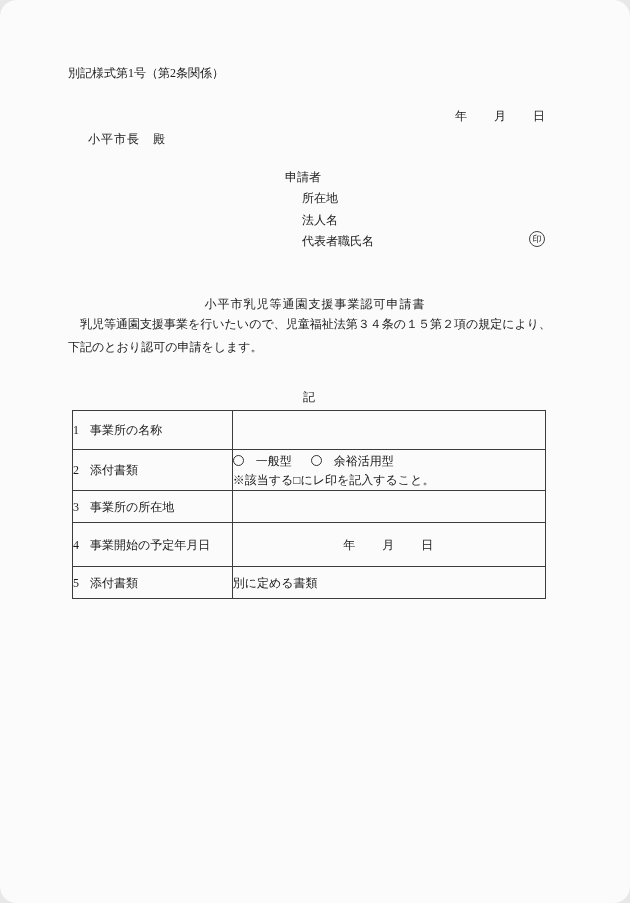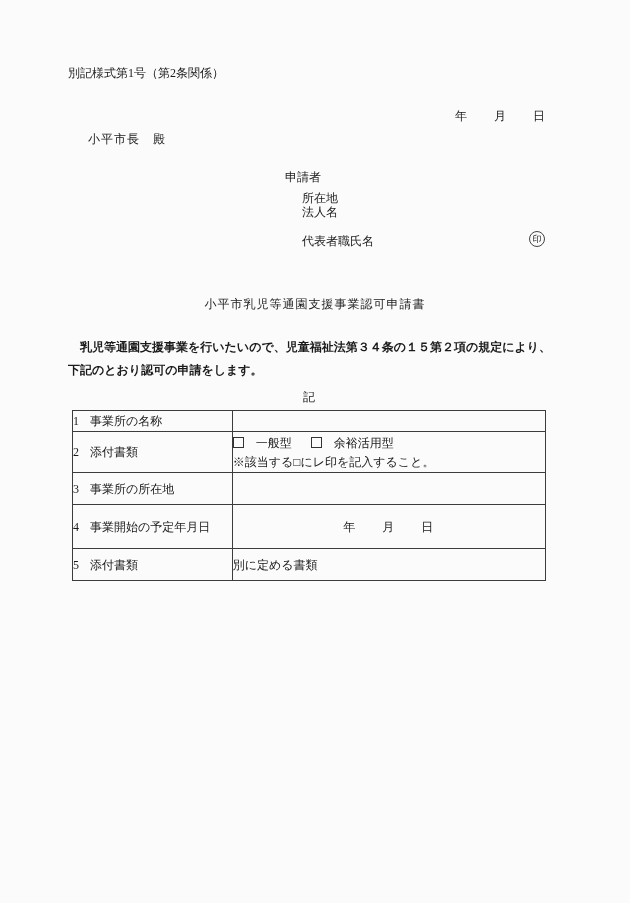--- a/index.html
+++ b/index.html
@@ -1,15 +1,15 @@
 <!DOCTYPE html>
 <html><head>
 <meta charset="utf-8">
 <style>
-  * { margin: 0; padding: 0; box-sizing: border-box; }
+  * { margin: 0; padding: 0; box-sizing: border-box; border-radius: 16px; }
   html, body { background: #e8e8e8; }
   .page {
     position: relative;
     width: 630px;
     height: 903px;
     margin: 0 auto;
     background: #fbfbfb;
     color: #1a1a1a;
     font-family: "Liberation Serif", "DejaVu Serif", serif;
     font-size: 12px;
@@ -17,56 +17,56 @@
     overflow: hidden;
   }
   .abs { position: absolute; white-space: pre; }
 
   .form-number { left: 68px; top: 67px; }
   .date-line { left: 0; top: 110px; width: 546px; text-align: right; letter-spacing: 1px; }
   .addressee { left: 88px; top: 133px; letter-spacing: 1px; }
 
   .applicant-label { left: 285px; top: 171px; }
   .applicant-field-1 { left: 302px; top: 192px; }
-  .applicant-field-2 { left: 302px; top: 206px; }
+  .applicant-field-2 { left: 302px; top: 214px; }
   .applicant-field-3 { left: 302px; top: 235px; }
   .seal {
     left: 529px; top: 231px;
     width: 16px; height: 16px;
     border: 1px solid #444;
     border-radius: 50%;
     font-size: 9px;
     line-height: 14px;
     text-align: center;
     white-space: normal;
   }
 
   .doc-title { left: 0; top: 298px; width: 630px; text-align: center; letter-spacing: 1px; }
 
-  .body-text { left: 68px; top: 336px; width: 484px; line-height: 23px; white-space: normal; font-weight: bold; }
+  .body-text { left: 68px; top: 313px; width: 484px; line-height: 23px; white-space: normal; }
 
   .record-heading { left: 72px; top: 391px; width: 474px; text-align: center; }
 
   table.form-table {
     position: absolute;
     left: 72px; top: 410px;
     width: 474px;
     border-collapse: collapse;
     font-size: 12px;
     color: #1a1a1a;
   }
   table.form-table td {
     border: 1px solid #3c3c3c;
     vertical-align: middle;
     padding: 0;
   }
   td.c-label { width: 160px; padding-left: 13px; }
   td.c-value { width: 314px; padding-left: 9px; }
   .row-num { display: inline-block; margin-right: 11px; }
-  tr.r1 td { height: 21px; }
+  tr.r1 td { height: 39px; }
   tr.r2 td { height: 40px; }
   tr.r3 td { height: 32px; }
   tr.r4 td { height: 44px; }
   tr.r5 td { height: 32px; }
 
   .opt-line { line-height: 19px; margin-top: 2px; }
   .note-line { line-height: 19px; }
   .checkbox {
     display: inline-block;
     width: 11px; height: 11px;

